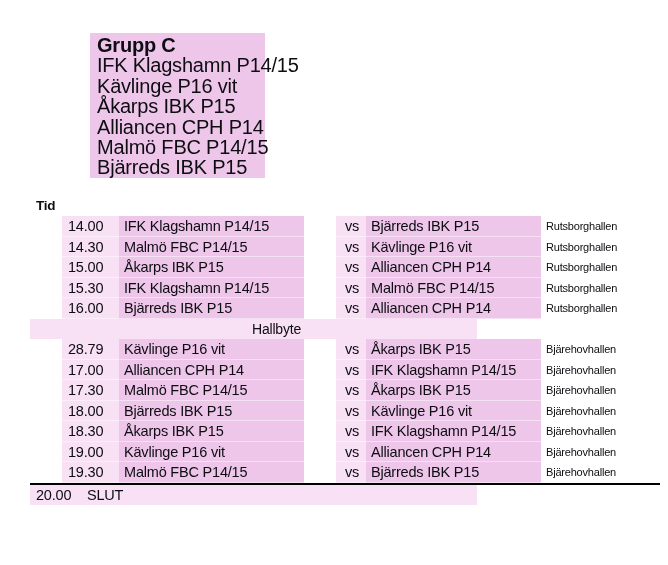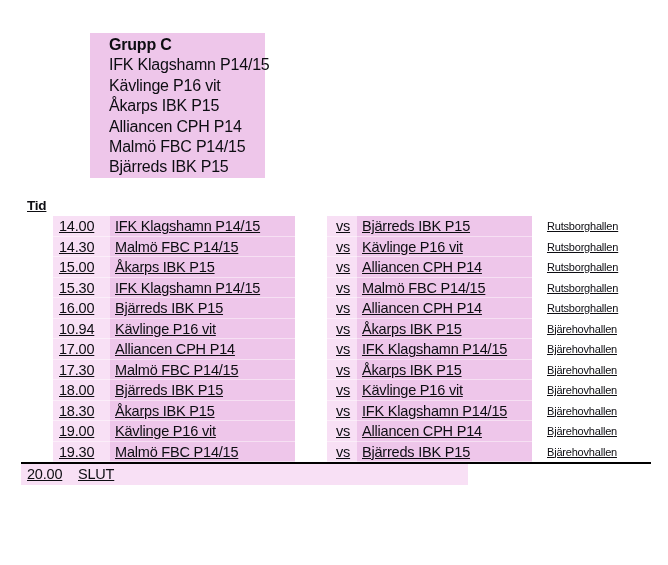--- a/index.html
+++ b/index.html
@@ -18,44 +18,42 @@
   .group-box {
     position: absolute;
     left: 90px; top: 33px;
     width: 175px; height: 145px;
     background: #eec6ea;
     box-sizing: border-box;
     padding: 2px 0 0 7px;
   }
   .group-box .line {
     display: block;
-    font-size: 16px;
+    font-size: 20px;
     line-height: 20.4px;
     letter-spacing: -0.2px;
     white-space: nowrap;
-    margin-left: 12px;
   }
   .group-box .title { font-weight: bold; }
 
   
   .schedule {
     position: absolute;
-    left: 21px; top: 196px;
+    left: 30px; top: 196px;
     width: 630px;
-    text-decoration: underline;
   }
   .row { display: flex; height: 20.5px; }
   .hdr { height: 20px; font-weight: bold; }
   .hdr > div { font-size: 13.5px; line-height: 20px; letter-spacing: -0.2px; }
 
   .c-time  { width: 57px;  box-sizing: border-box; padding-left: 6px; }
   .c-home  { width: 185px; box-sizing: border-box; padding-left: 5px; }
   .c-vs    { width: 30px;  box-sizing: border-box; padding-left: 9px; }
   .c-away  { width: 175px; box-sizing: border-box; padding-left: 5px; }
-  .c-venue { box-sizing: border-box; padding-left: 15px; font-size: 11px !important; }
+  .c-venue { box-sizing: border-box; padding-left: 5px; font-size: 11px !important; }
 
   .match .c-time, .match .c-vs { background: #f8e0f5; margin-left: 32px; }
   .match .c-home, .match .c-away { background: #eec6ea; }
   .match > div {
     font-size: 14.5px;
     line-height: 20.5px;
     letter-spacing: -0.2px;
     white-space: nowrap;
     box-shadow: inset 0 -1px 0 rgba(255,255,255,0.45);
   }
@@ -135,23 +133,28 @@
     </div>
 
     <div class="row match">
       <div class="c-time">16.00</div>
       <div class="c-home">Bjärreds IBK P15</div>
       <div class="c-vs">vs</div>
       <div class="c-away">Alliancen CPH P14</div>
       <div class="c-venue">Rutsborghallen</div>
     </div>
 
-
-    <div class="row match">
-      <div class="c-time">10.94</div>
+    <div class="row break-row">
+      <div class="band">
+        <div class="c-break">Hallbyte</div>
+      </div>
+    </div>
+
+    <div class="row match">
+      <div class="c-time">28.79</div>
       <div class="c-home">Kävlinge P16 vit</div>
       <div class="c-vs">vs</div>
       <div class="c-away">Åkarps IBK P15</div>
       <div class="c-venue">Bjärehovhallen</div>
     </div>
 
     <div class="row match">
       <div class="c-time">17.00</div>
       <div class="c-home">Alliancen CPH P14</div>
       <div class="c-vs">vs</div>

